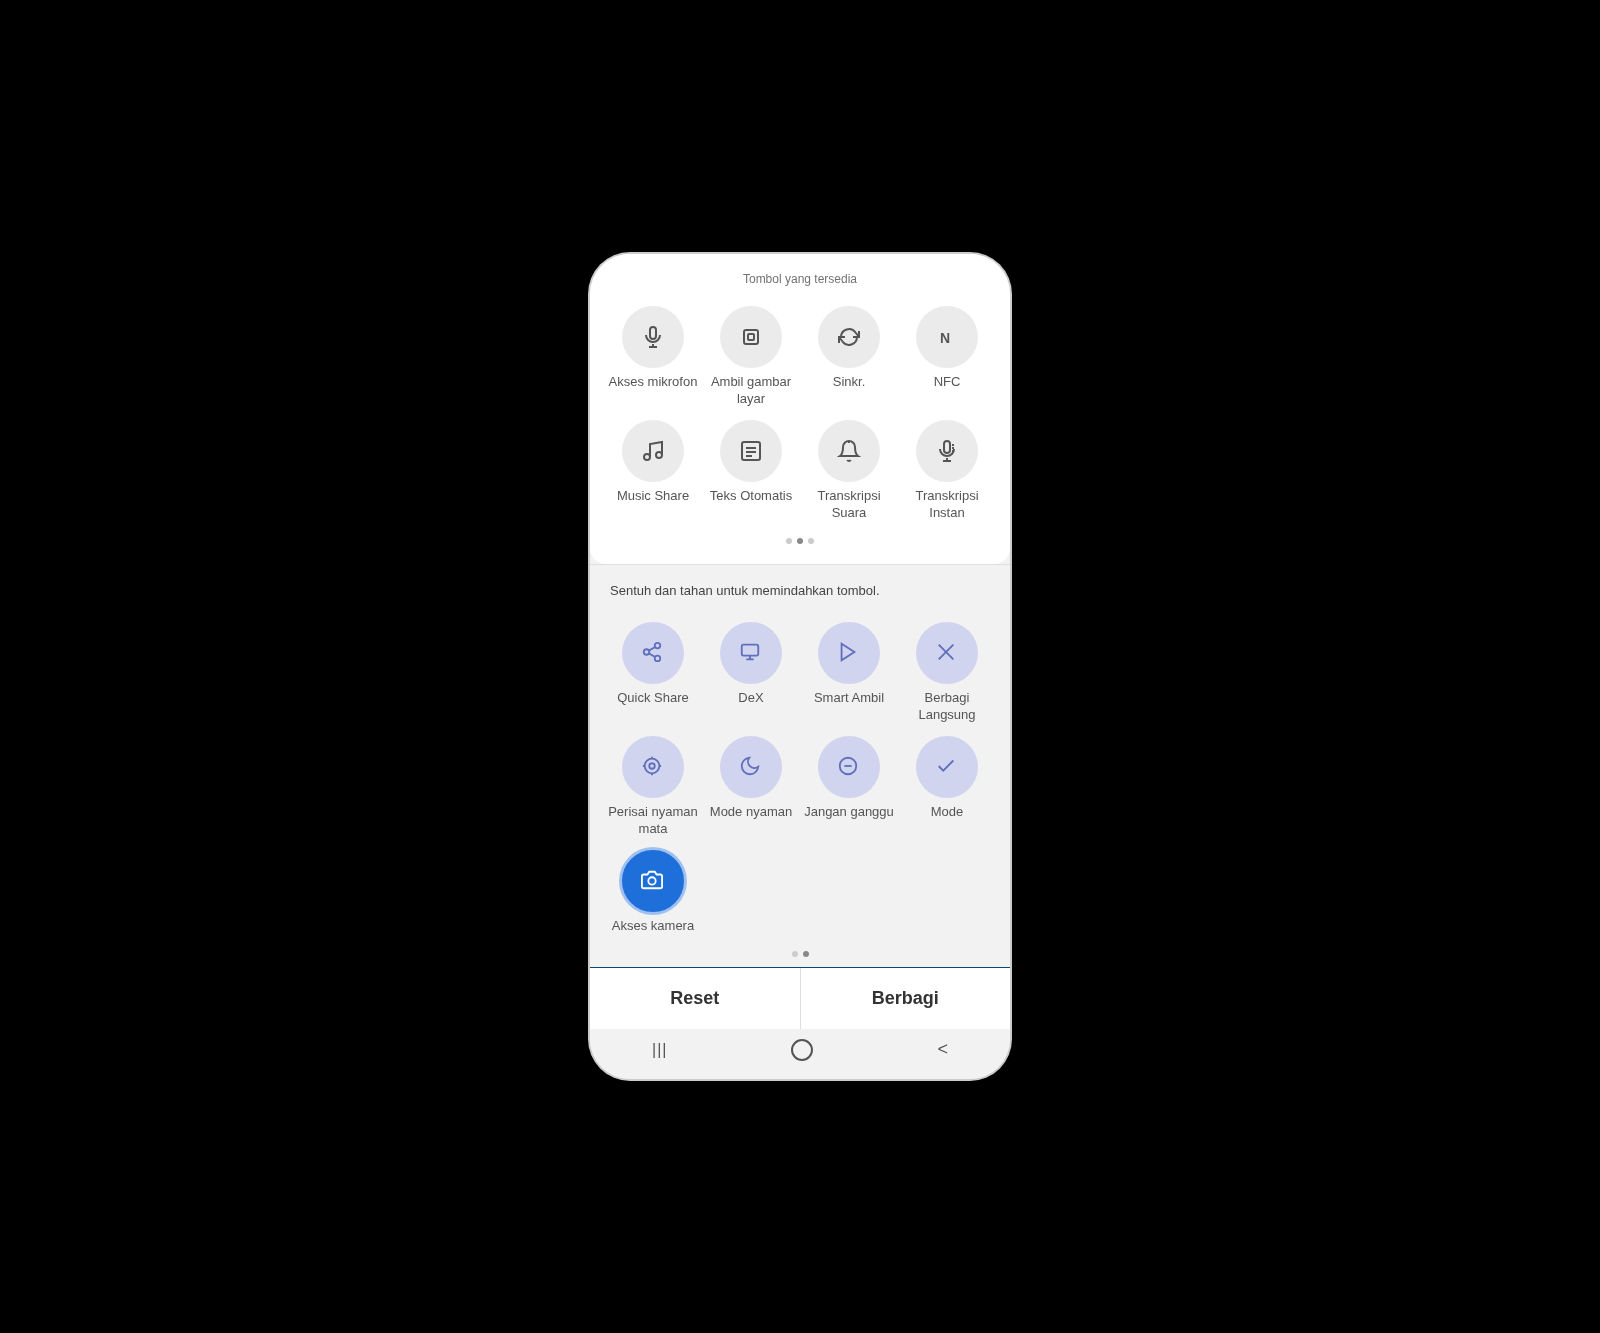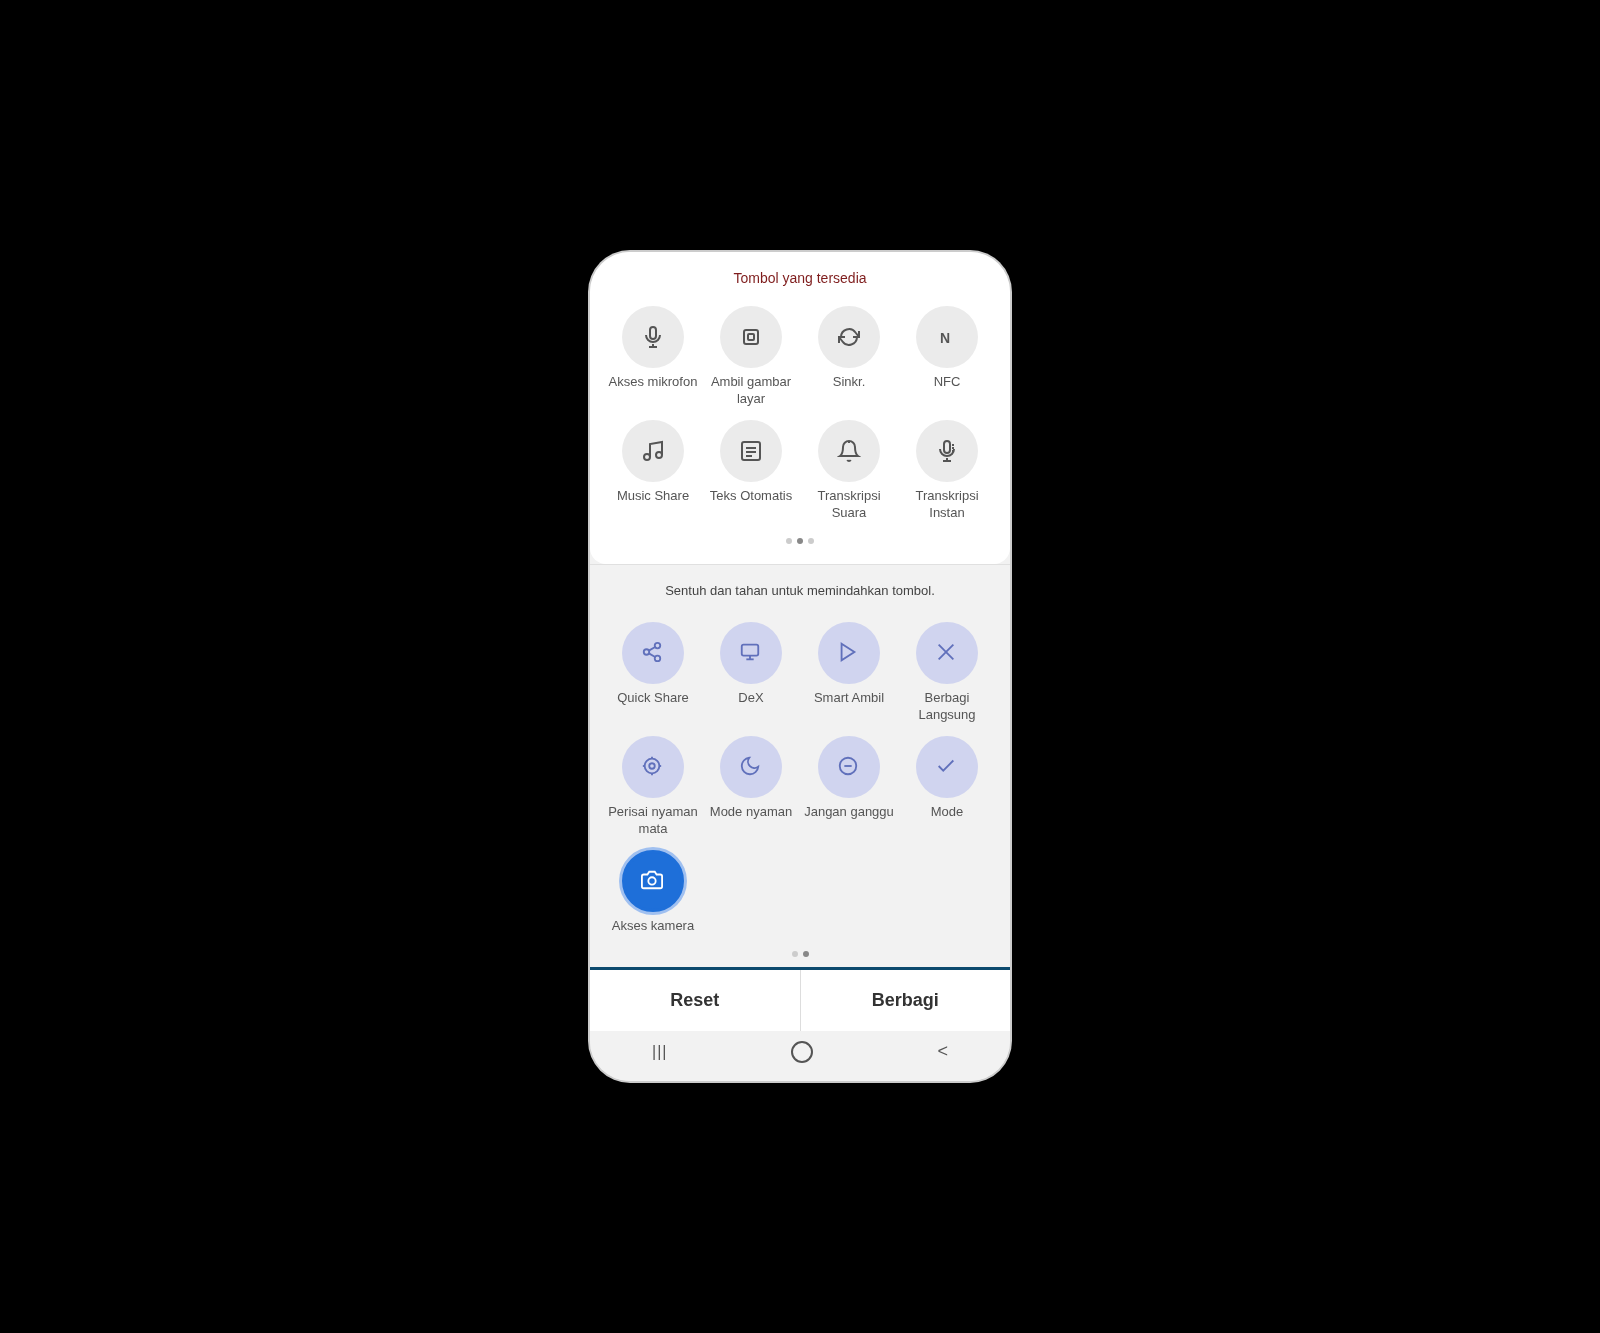--- a/index.html
+++ b/index.html
@@ -16,22 +16,22 @@
       background: #f2f2f2;
       border-radius: 40px;
       overflow: hidden;
       box-shadow: 0 0 0 2px #ccc, 0 8px 40px rgba(0,0,0,0.5);
       display: flex;
       flex-direction: column;
       position: relative;
     }
     .section-title {
       text-align: center;
-      font-size: 14px;
-      color: #7f1d1d;
+      font-size: 12px;
+      color: #737373;
       font-weight: 500;
       padding: 18px 0 10px 0;
     }
     .available-section {
       background: #fff;
       padding-bottom: 10px;
       border-radius: 0 0 16px 16px;
     }
     .icons-grid {
       display: grid;
@@ -91,28 +91,27 @@
     .divider-line {
       height: 1px;
       background: #e0e0e0;
       margin: 0 0 0 0;
     }
     .bottom-section {
       background: #f2f2f2;
       padding-top: 10px;
     }
     .touch-hint {
-      text-align: center;
       font-size: 13px;
       color: #444;
       padding: 8px 20px 14px 20px;
     }
     .footer-buttons {
       display: flex;
-      border-top: 3px solid #0c4a6e;
+      border-top: 1px solid #0c4a6e;
       background: #fff;
       position: relative;
     }
     .footer-btn {
       flex: 1;
       text-align: center;
       padding: 20px 0;
       font-size: 18px;
       font-weight: 600;
       color: #333;

